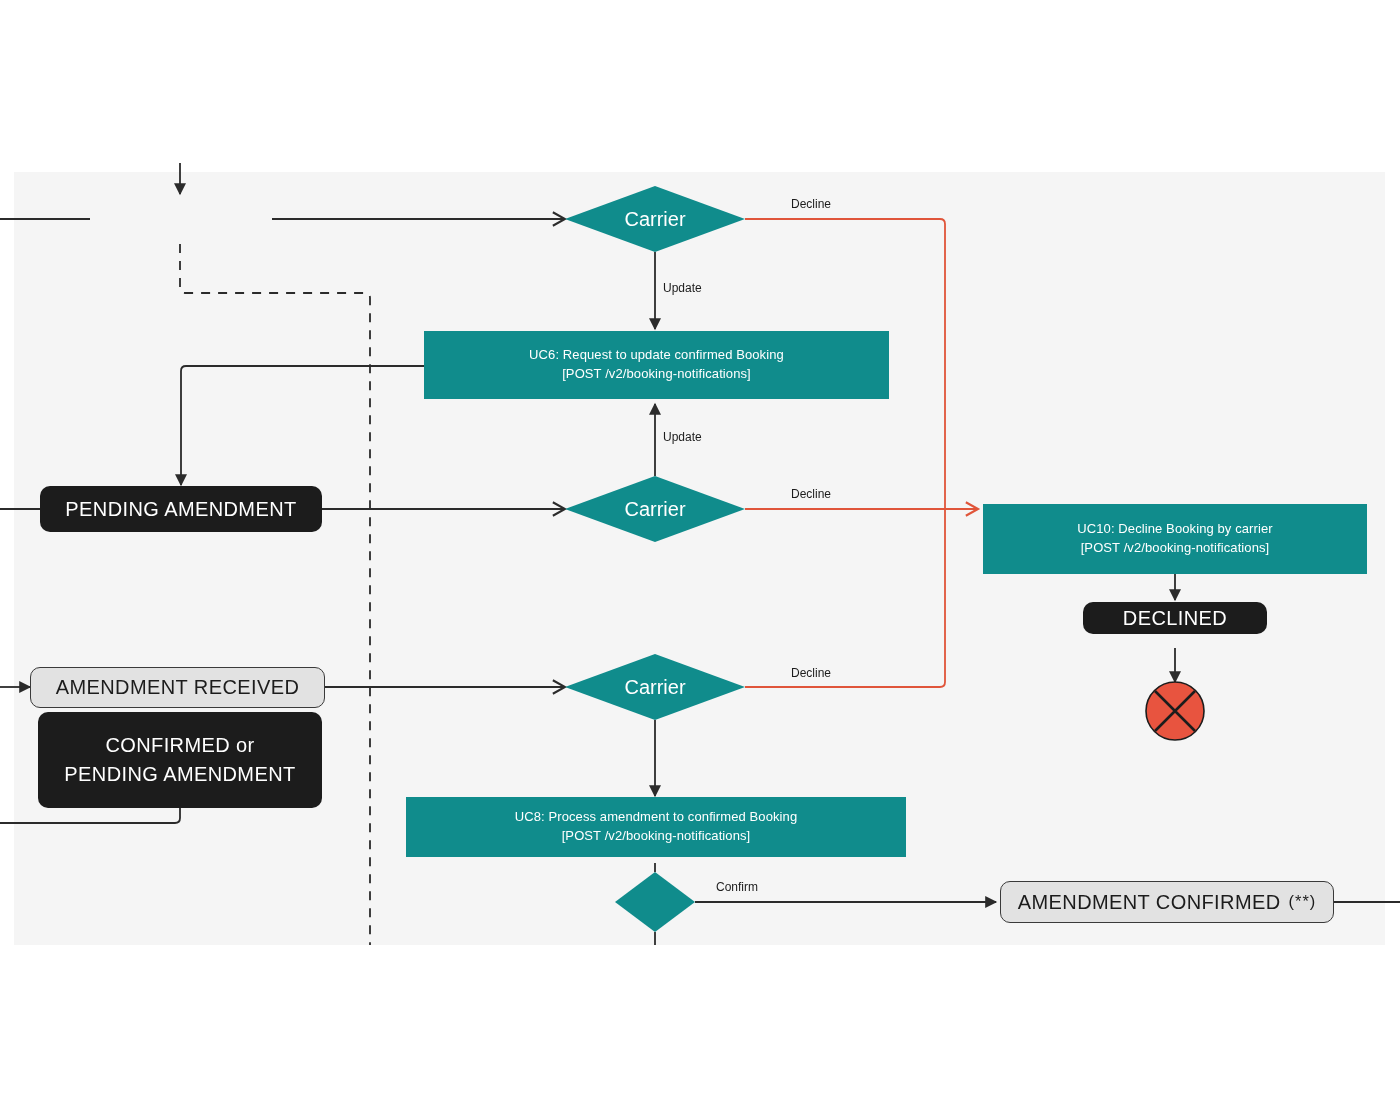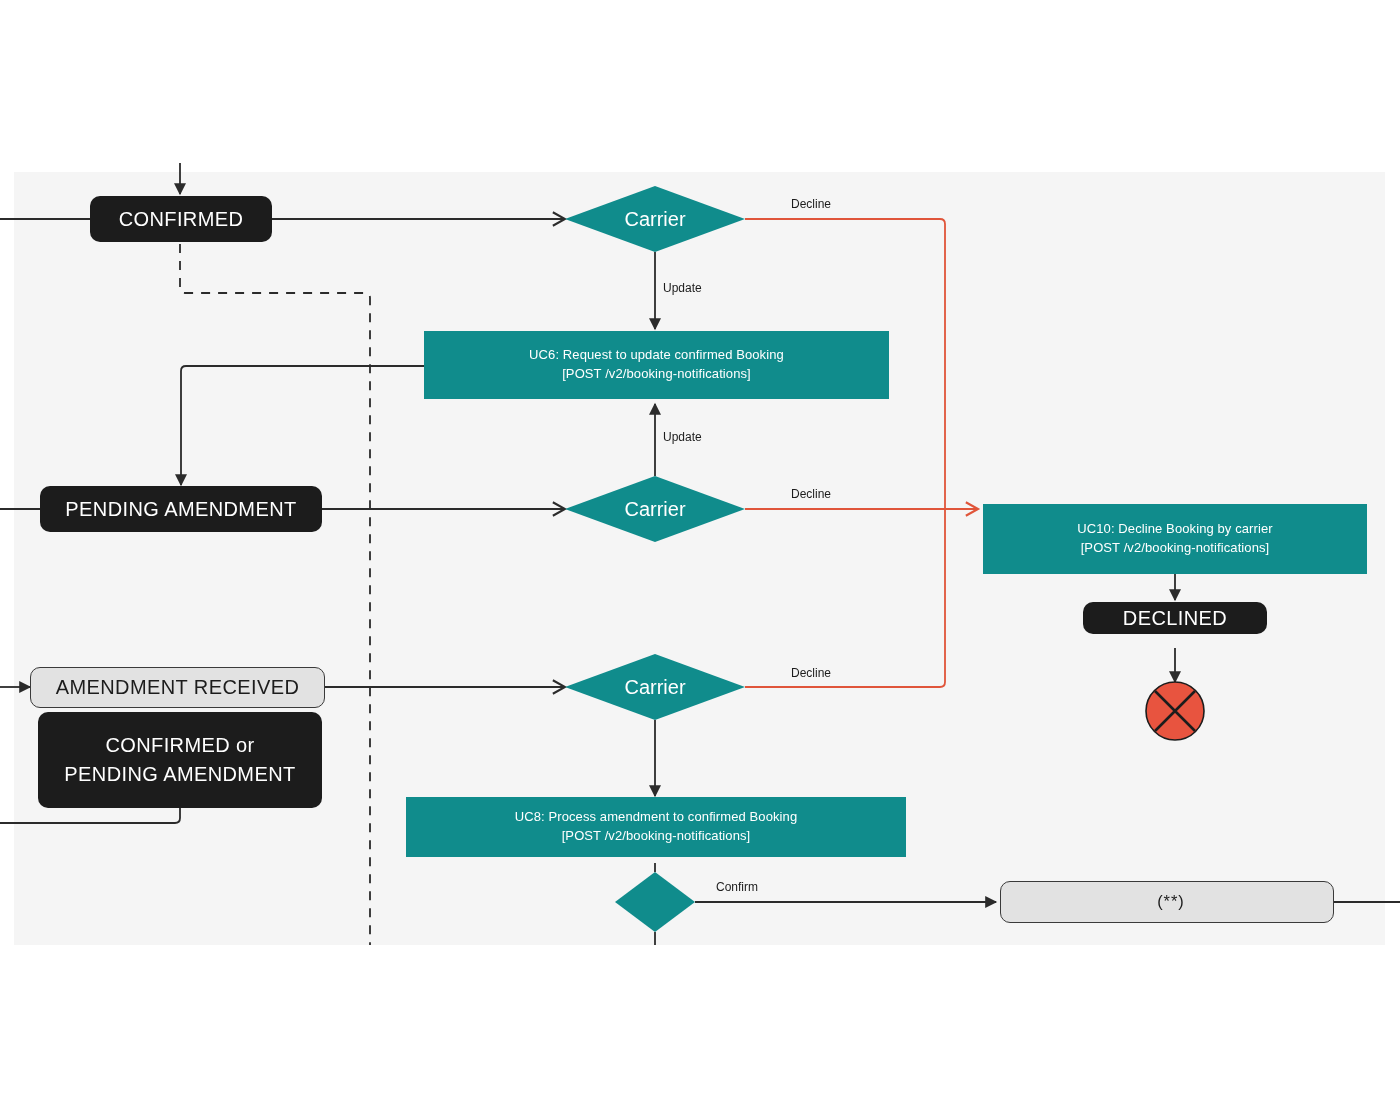--- a/index.html
+++ b/index.html
@@ -162,42 +162,40 @@
       <polygon points="655,654 745,687 655,720 565,687"></polygon>
       <polygon points="655,872 695,902 655,932 615,902"></polygon>
     </g>
   </svg>
 
   <div class="diamond-label" style="left:565px; top:203px; width:180px; height:32px;">Carrier</div>
   <div class="diamond-label" style="left:565px; top:493px; width:180px; height:32px;">Carrier</div>
   <div class="diamond-label" style="left:565px; top:671px; width:180px; height:32px;">Carrier</div>
   <div class="diamond-label" style="left:615px; top:888px; width:80px; height:28px; font-size:15px;"></div>
 
-  <div class="node state-dark" style="left:90px; top:196px; width:182px; height:46px;">
-    <span>CONFIRMED</span>
-  </div>
 
   <div class="node state-dark" style="left:40px; top:486px; width:282px; height:46px;">
     <span>PENDING AMENDMENT</span>
   </div>
 
   <div class="node state-dark" style="left:38px; top:712px; width:284px; height:96px; z-index:2;">
     <span class="uc-line">CONFIRMED or</span>
     <span class="uc-line">PENDING AMENDMENT</span>
   </div>
 
   <div class="node state-light" style="left:30px; top:667px; width:295px; height:41px; z-index:3;">
     <span>AMENDMENT RECEIVED</span>
   </div>
 
   <div class="node state-dark" style="left:1083px; top:602px; width:184px; height:32px;align-items:center;">
     <span>DECLINED</span>
   </div>
 
   <div class="node state-light" style="left:1000px; top:881px; width:334px; height:42px; flex-direction:row;">
+    <span>AMENDMENT CONFIRMED</span>
     <span class="sup" style="margin-left:8px;">(**)</span>
   </div>
 
   <div class="node uc-box" style="left:424px; top:331px; width:465px; height:68px;">
     <span class="uc-line">UC6: Request to update confirmed Booking</span>
     <span class="uc-line">[POST /v2/booking-notifications]</span>
   </div>
 
   <div class="node uc-box" style="left:406px; top:797px; width:500px; height:60px;">
     <span class="uc-line">UC8: Process amendment to confirmed Booking</span>

